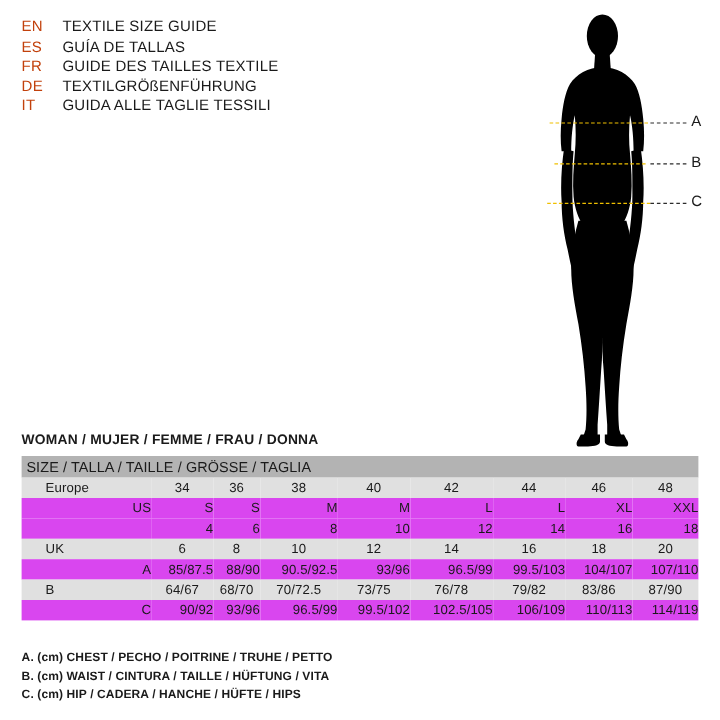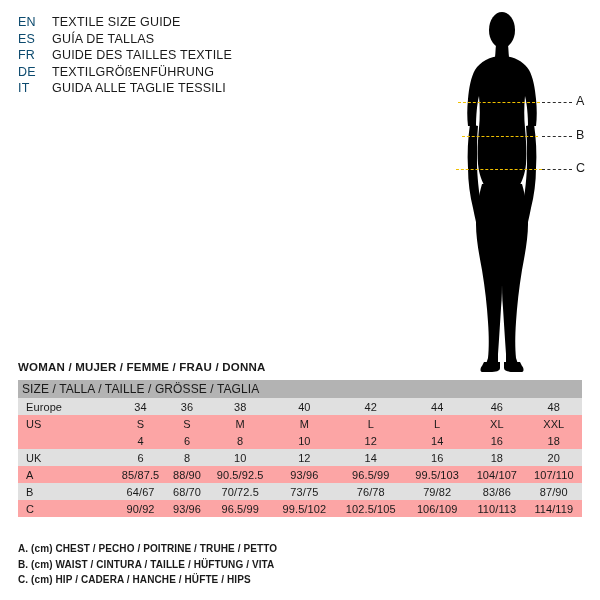--- a/index.html
+++ b/index.html
@@ -30,21 +30,21 @@
   .lang-row {
     display: flex;
     align-items: baseline;
     line-height: 16.5px;
     font-size: 12.5px;
     letter-spacing: 0.2px;
   }
   .lang-code {
     width: 34px;
     flex: 0 0 34px;
-    color: #0c4a6e;
+    color: #c2410c;
   }
   .lang-text {
     white-space: nowrap;
   }
 
   
   .figure-area {
     position: absolute;
     left: 430px;
     top: 6px;
@@ -99,25 +99,26 @@
     text-align: left;
     font-weight: normal;
     font-size: 12px;
     padding-left: 4px;
     height: 18px;
   }
   table.size-table tr.shade td {
     background: #e0e0e0;
   }
   table.size-table tr.plain td {
-    background: #fca5a5;
+    background: #d946ef;
+    text-align: right;
   }
   table.size-table td.rowlabel {
     text-align: left;
-    padding-left: 8px;
+    padding-left: 20px;
     width: 88px;
   }
 
   
   .footnotes {
     position: absolute;
     left: 18px;
     top: 541px;
     font-size: 10px;
     line-height: 15.5px;

